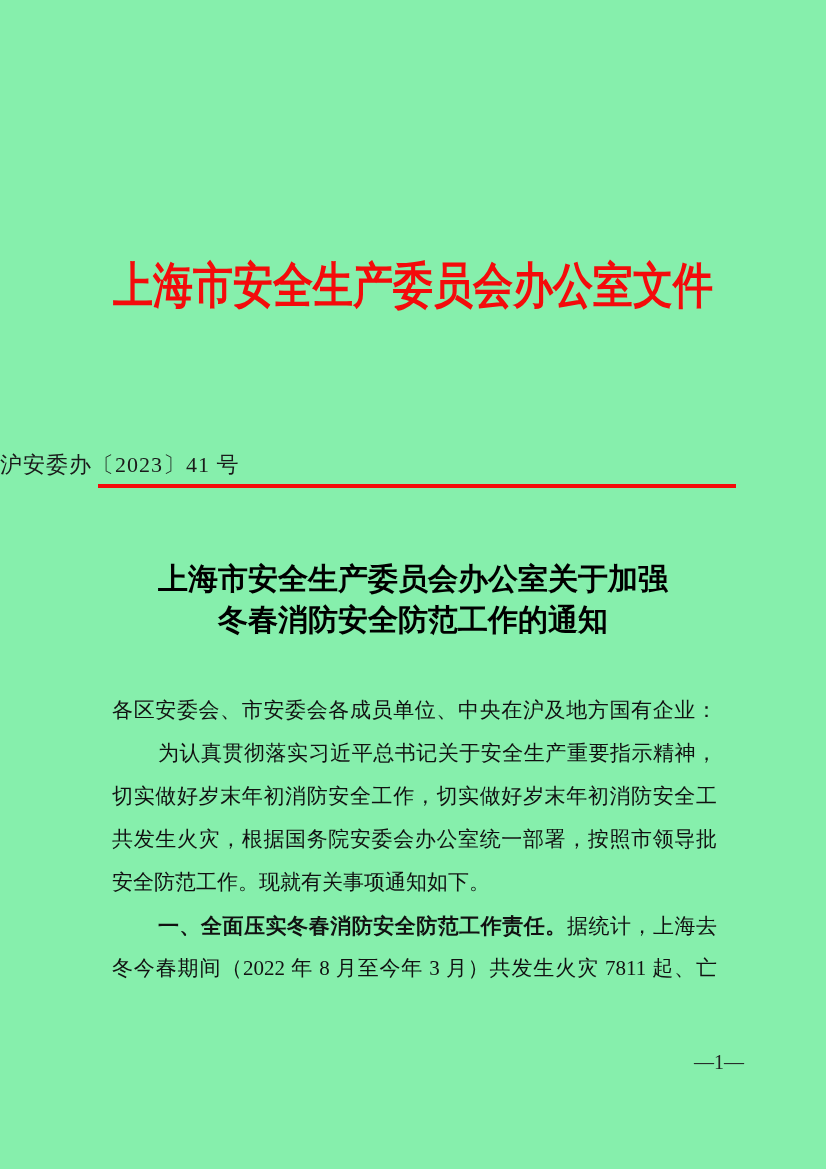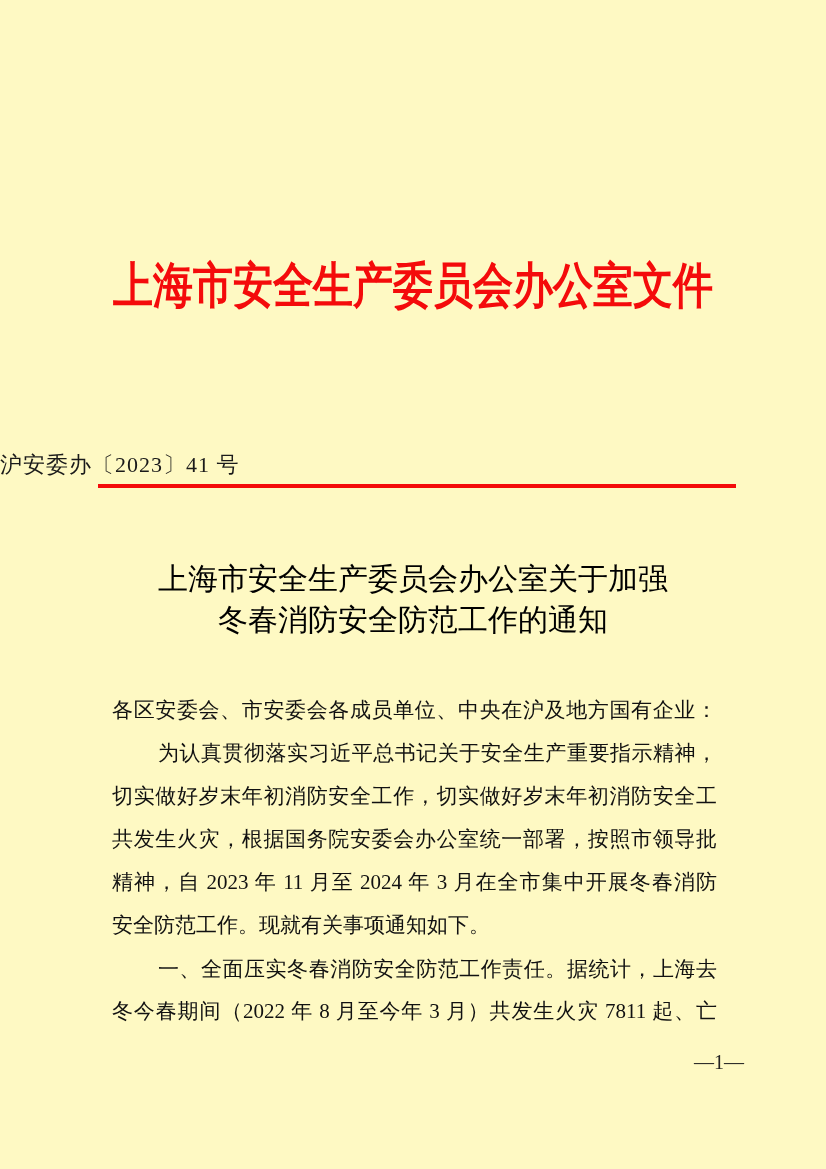--- a/index.html
+++ b/index.html
@@ -4,21 +4,21 @@
 <style>
   html, body {
     margin: 0;
     padding: 0;
     background: #ffffff;
   }
   .page {
     position: relative;
     width: 826px;
     height: 1169px;
-    background: #fef9c3;
+    background: #86efac;
     overflow: hidden;
     font-family: "Liberation Serif", serif;
     color: #000000;
   }
   
   .org-title {
     position: absolute;
     top: 254px;
     left: 0;
     width: 826px;
@@ -54,21 +54,21 @@
     background: #f40b0b;
   }
   
   .notice-title {
     position: absolute;
     top: 558px;
     left: 0;
     width: 826px;
     text-align: center;
     font-family: "Liberation Sans", sans-serif;
-    font-weight: normal;
+    font-weight: bold;
     font-size: 30px;
     line-height: 41px;
     color: #000000;
   }
   
   .body-block {
     position: absolute;
     top: 689px;
     left: 112px;
     width: 605px;
@@ -85,21 +85,21 @@
   }
   .body-line.justify {
     text-align: justify;
     text-align-last: justify;
   }
   .body-line.indent {
     padding-left: 46px;
   }
   .bold-run {
     font-family: "Liberation Sans", sans-serif;
-    font-weight: normal;
+    font-weight: bold;
   }
   
   .page-number {
     position: absolute;
     top: 1050px;
     right: 82px;
     font-size: 20px;
     line-height: 24px;
     color: #222222;
     font-family: "Liberation Serif", serif;
@@ -119,21 +119,20 @@
   <div class="notice-title">
     <div>上海市安全生产委员会办公室关于加强</div>
     <div>冬春消防安全防范工作的通知</div>
   </div>
 
   <div class="body-block">
       <div class="body-line justify">各区安委会、市安委会各成员单位、中央在沪及地方国有企业：</div>
       <div class="body-line indent justify">为认真贯彻落实习近平总书记关于安全生产重要指示精神，</div>
       <div class="body-line justify">切实做好岁末年初消防安全工作，切实做好岁末年初消防安全工作</div>
       <div class="body-line justify">共发生火灾，根据国务院安委会办公室统一部署，按照市领导批示</div>
-      <div class="body-line justify">精神，自 2023 年 11 月至 2024 年 3 月在全市集中开展冬春消防</div>
       <div class="body-line">安全防范工作。现就有关事项通知如下。</div>
       <div class="body-line indent justify"><span class="bold-run">一、全面压实冬春消防安全防范工作责任。</span>据统计，上海去</div>
       <div class="body-line justify">冬今春期间（2022 年 8 月至今年 3 月）共发生火灾 7811 起、亡</div>
     </div>
 
   <div class="page-number">—1—</div>
 
 </div>
 
 </body></html>

